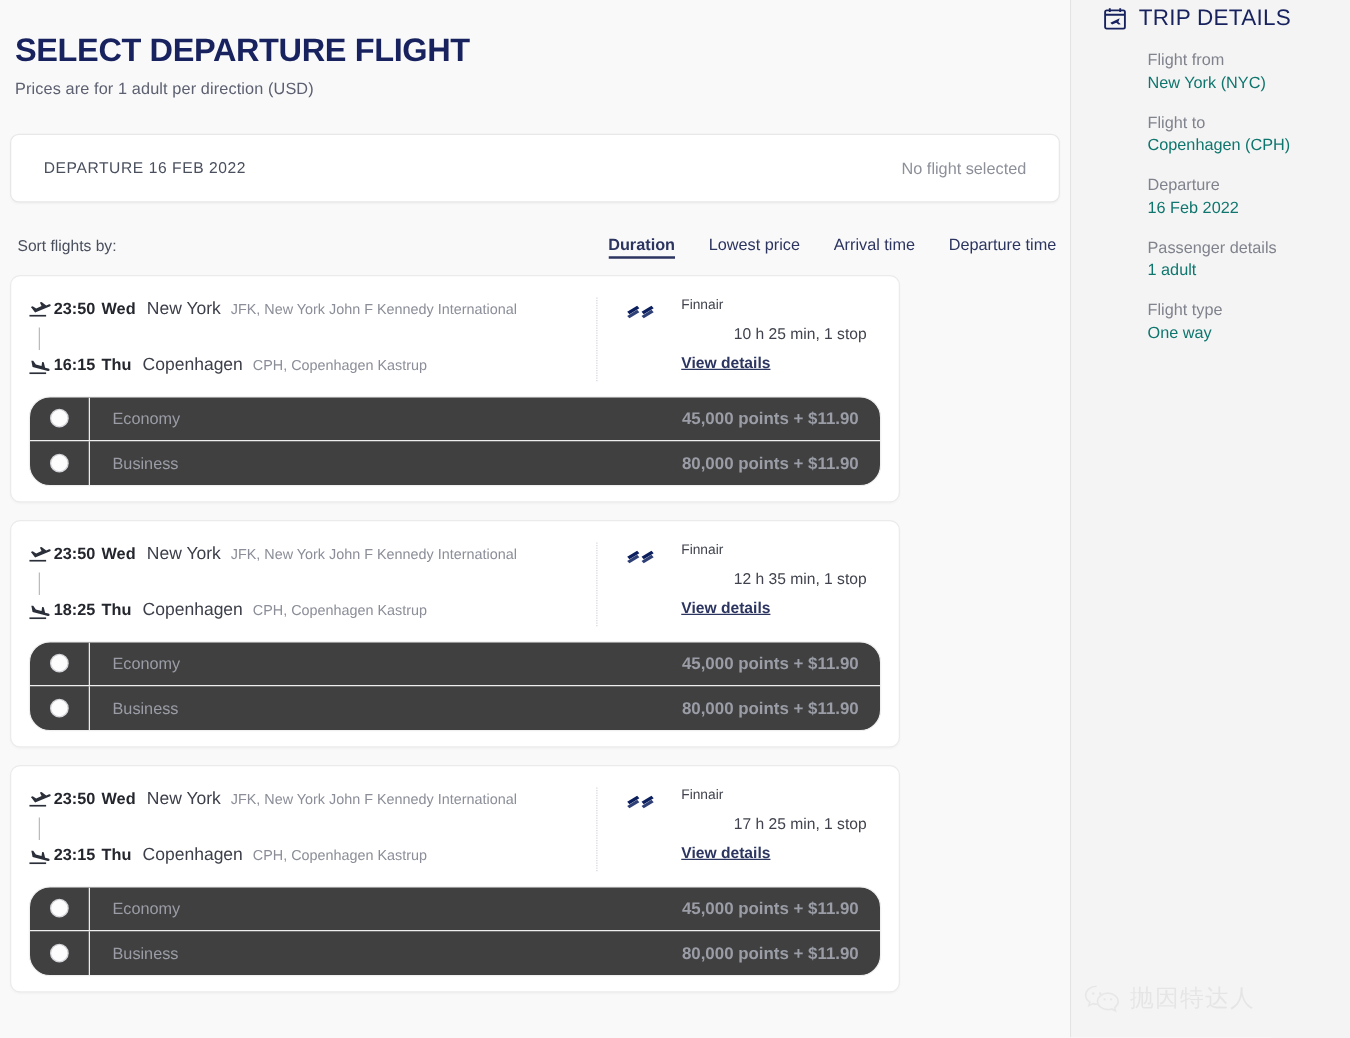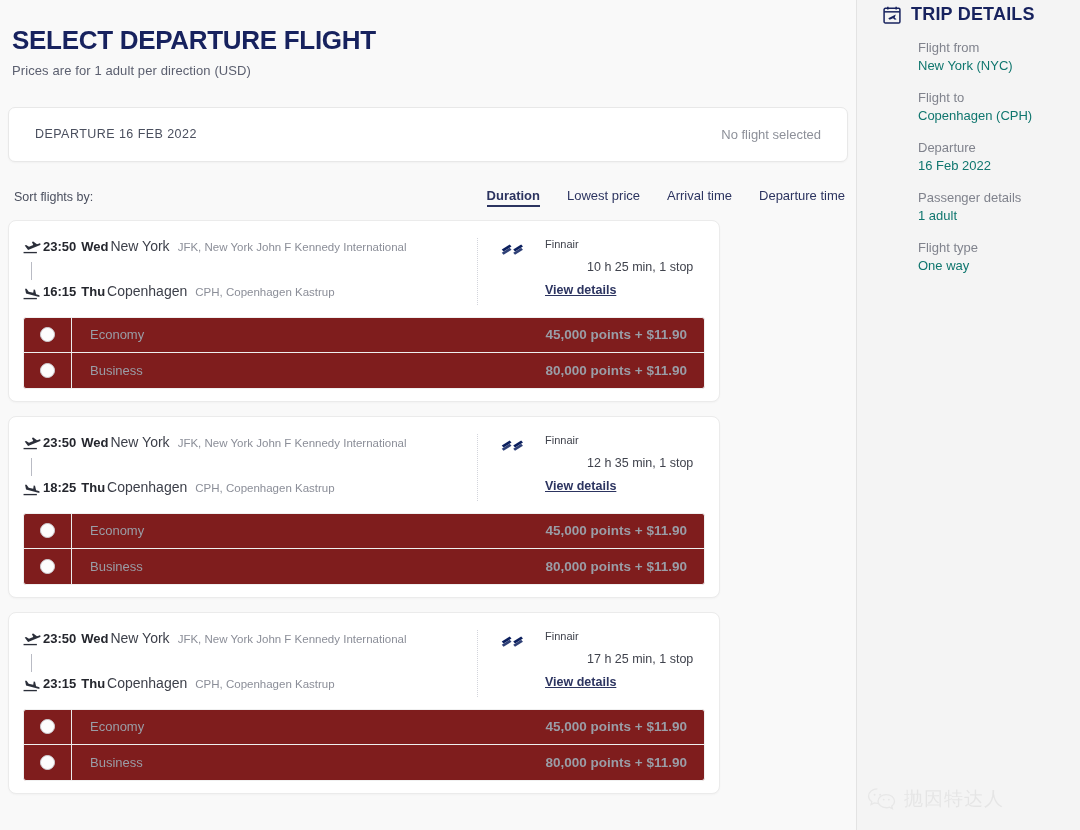--- a/index.html
+++ b/index.html
@@ -161,21 +161,21 @@
   .leg-time {
     font-size: 13px;
     font-weight: bold;
     color: #24262d;
     white-space: nowrap;
   }
 
   .leg-city {
     font-size: 14px;
     color: #3c3f49;
-    margin-left: 2px;
+    margin-left: 9px;
     white-space: nowrap;
   }
 
   .leg-airport {
     font-size: 11.5px;
     color: #8b8e98;
     margin-left: 8px;
     white-space: nowrap;
   }
 
@@ -215,23 +215,23 @@
     margin-top: 8px;
     font-size: 12.5px;
     font-weight: bold;
     color: #2c3460;
     text-decoration: underline;
     cursor: pointer;
   }
 
   
   .fare-group {
-    background: #7f1d1d;
+    background: #404040;
     border: 1px solid #f0f0f0;
-    border-radius: 3px;
+    border-radius: 17px;
     overflow: hidden;
   }
 
   .fare-row {
     display: flex;
     align-items: center;
     height: 35px;
     border-bottom: 1px solid #efefef;
   }
   .fare-row:last-child { border-bottom: none; }
@@ -288,21 +288,21 @@
   .calendar-icon {
     width: 20px;
     height: 20px;
     margin-right: 9px;
     flex-shrink: 0;
     color: #17225e;
   }
 
   .sidebar-title {
     font-size: 18px;
-    font-weight: bold;
+    font-weight: normal;
     color: #17225e;
     letter-spacing: 0.2px;
   }
 
   .sidebar-fields { padding: 13px 0 0 61px; }
 
   .field-label {
     font-size: 13px;
     color: #80838d;
     line-height: 1.0;

